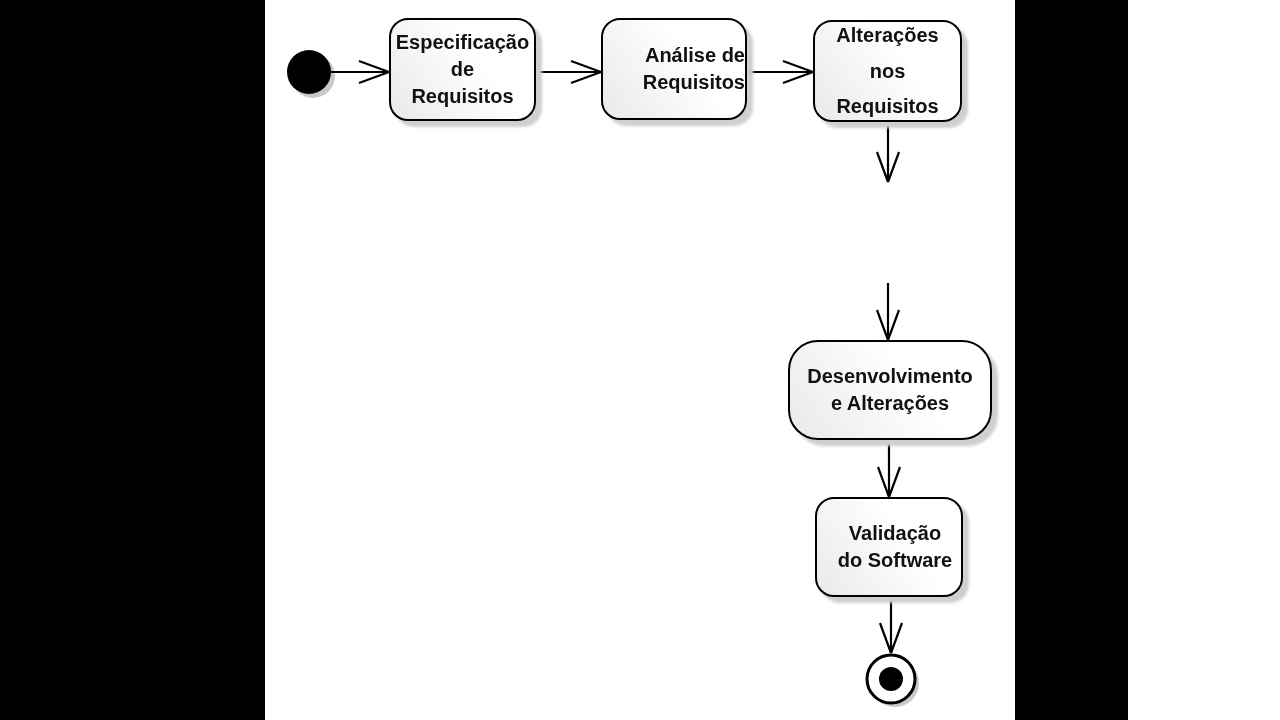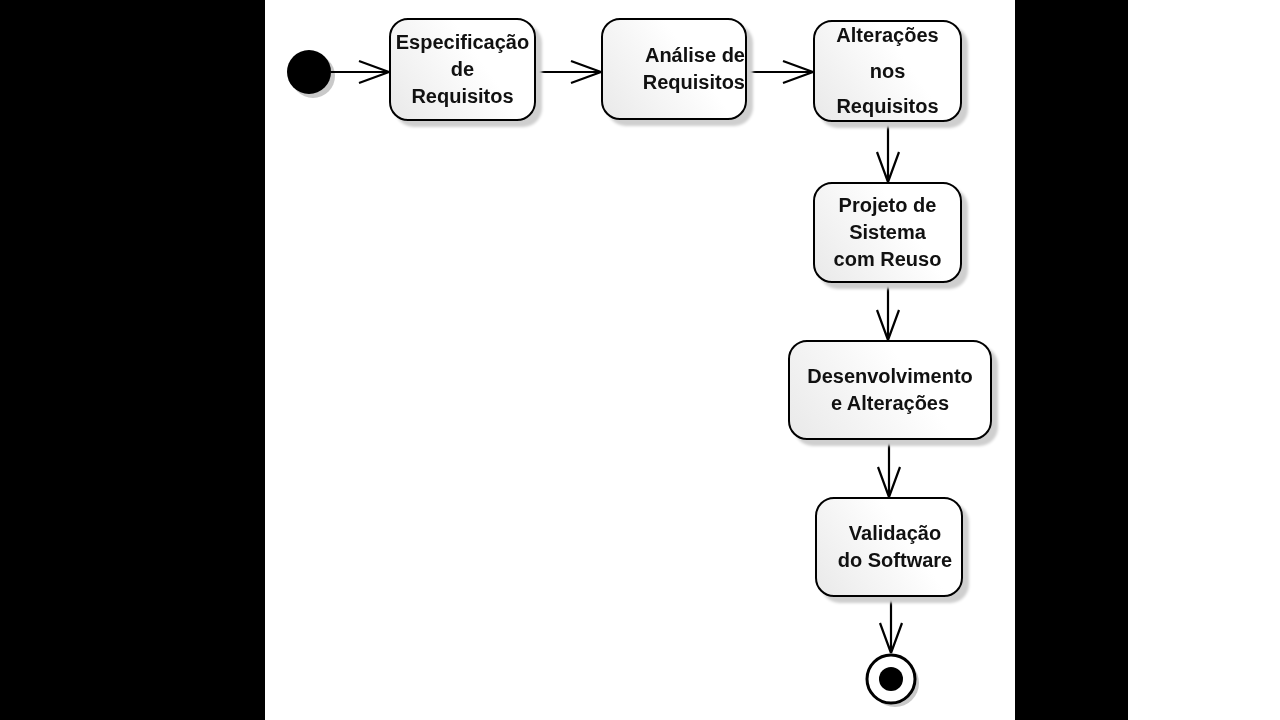--- a/index.html
+++ b/index.html
@@ -80,27 +80,22 @@
       <span>Análise de</span>
       <span>Requisitos</span>
     </div>
 
     <div class="activity" style="left:548px; top:20px; width:149px; height:102px;justify-content:space-between;">
       <span>Alterações</span>
       <span>nos</span>
       <span>Requisitos</span>
     </div>
 
-    <div class="activity" style="left:548px; top:182px; width:149px; height:101px;">
-      <span>Projeto de</span>
-      <span>Sistema</span>
-      <span>com Reuso</span>
-    </div>
 
-    <div class="activity" style="left:523px; top:340px; width:204px; height:100px;">
+    <div class="activity" style="left:523px; top:340px; width:204px; height:100px;border-radius:30px;">
       <span>Desenvolvimento</span>
       <span>e Alterações</span>
     </div>
 
     <div class="activity" style="left:550px; top:497px; width:148px; height:100px;padding-left:12px;">
       <span>Validação</span>
       <span>do Software</span>
     </div>
 
   </div>

